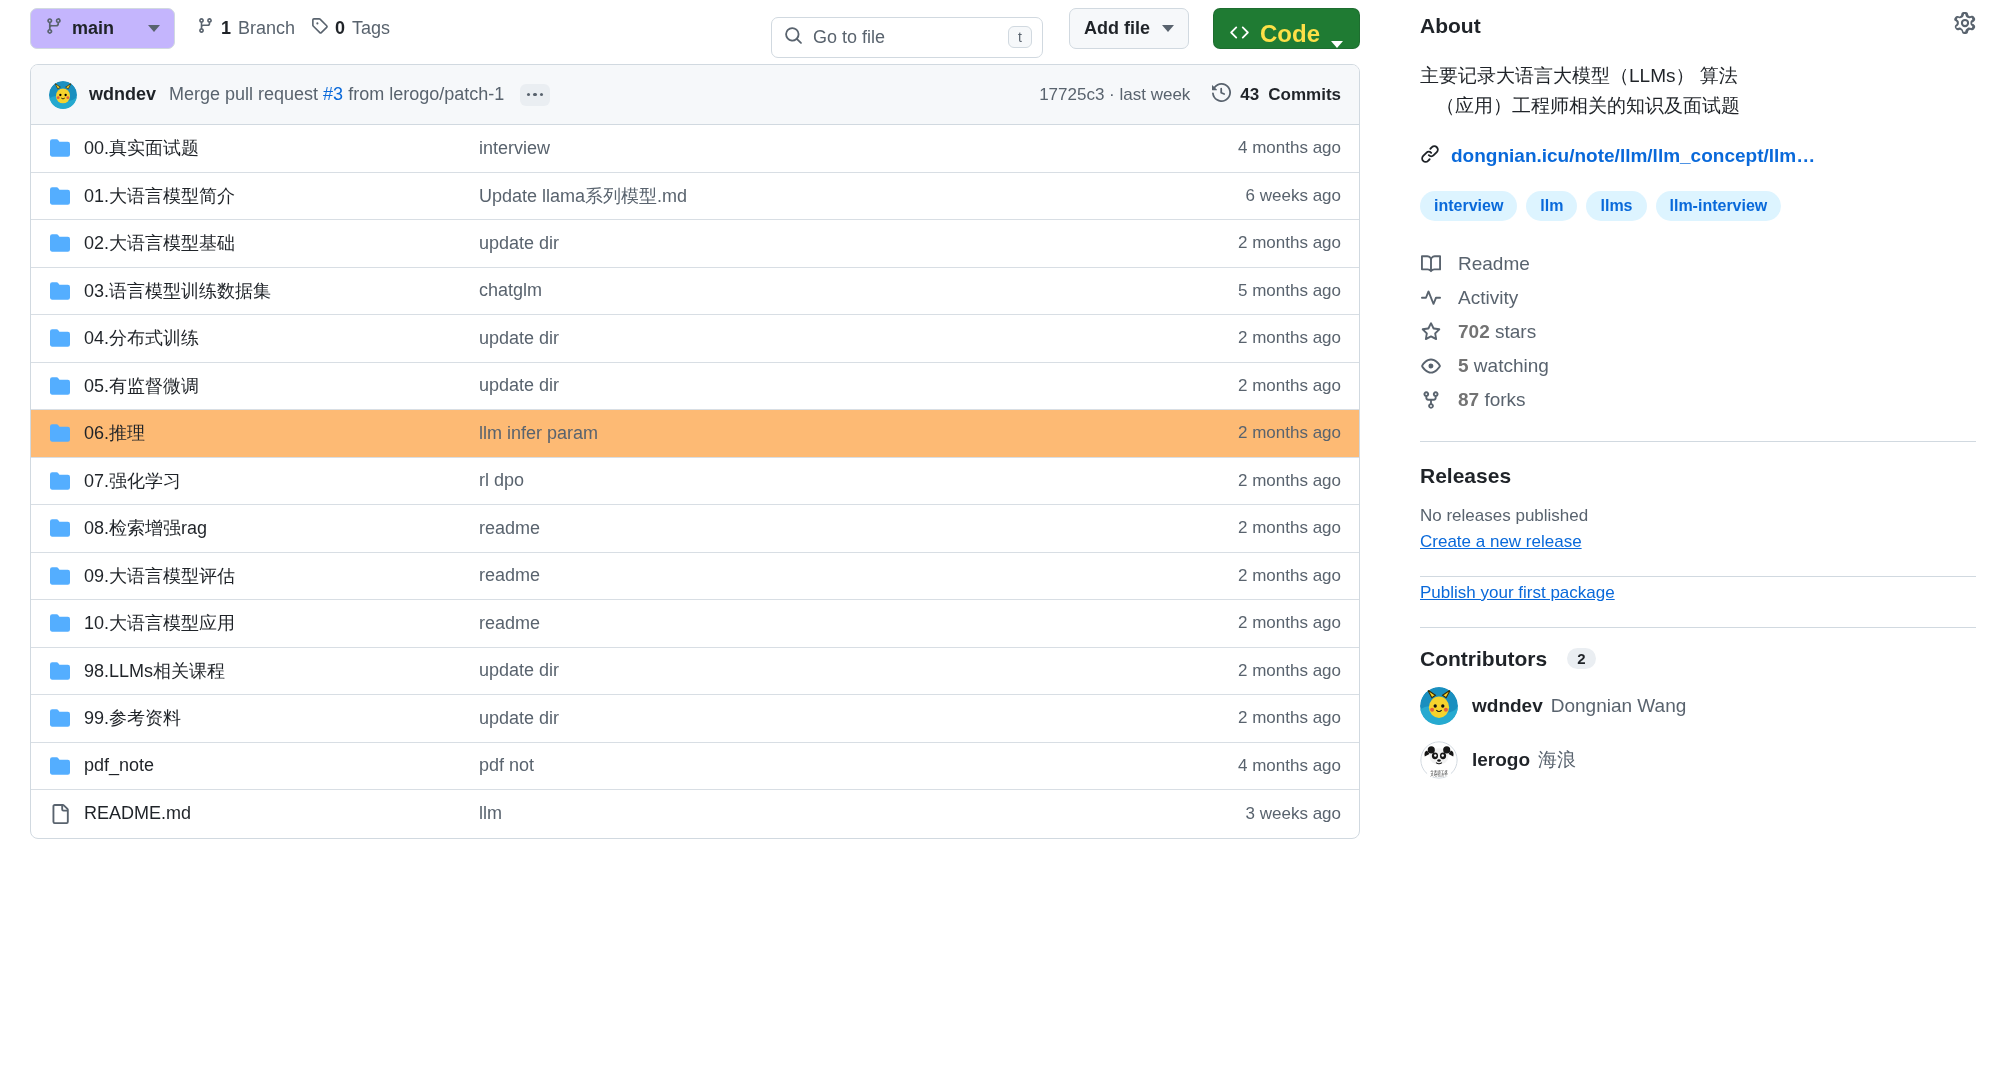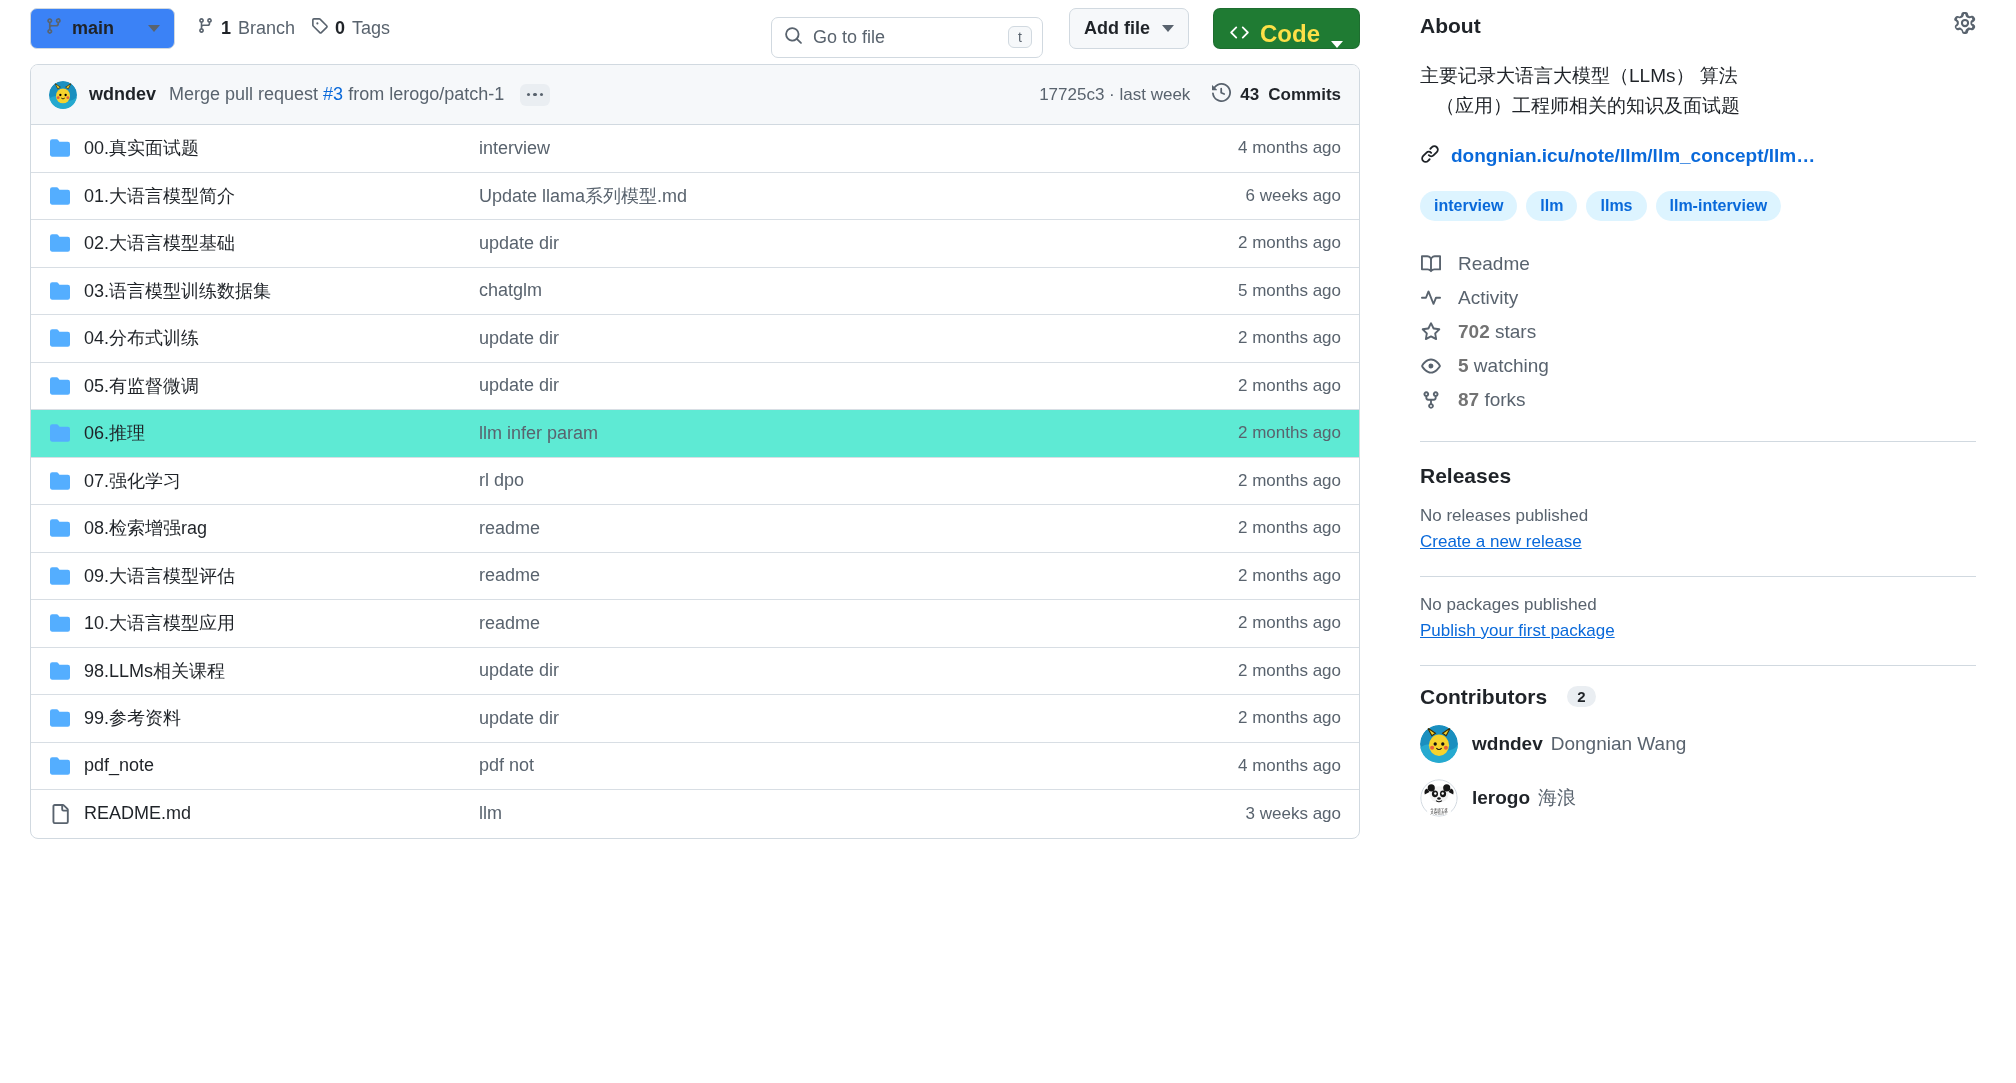--- a/index.html
+++ b/index.html
@@ -18,21 +18,21 @@
 
   
   .toolbar {
     height: 52px; display: flex; align-items: center; gap: 10px;
     padding-top: 4px;
   }
   .branch-btn {
     display: flex; align-items: center; gap: 9px;
     height: 41px; padding: 0 14px;
     border: 1px solid #d1d9e0; border-radius: 7px;
-    background: #3b82f6; cursor: pointer;
+    background: #c4b5fd; cursor: pointer;
     min-width: 145px;
   }
   .branch-btn .lbl { font-size: 18px; font-weight: 700; color: #1f2328; }
   .caret {
     width: 0; height: 0; margin-left: auto;
     border-left: 6px solid transparent; border-right: 6px solid transparent;
     border-top: 7px solid #59636e;
   }
   .caret.white { border-top-color: #ffffff; }
   .meta-link {
@@ -96,21 +96,21 @@
   .ch-right { margin-left: auto; display: flex; align-items: center; gap: 22px; }
   .ch-hash { font-size: 17px; color: #59636e; cursor: pointer; }
   .ch-commits { display: flex; align-items: center; gap: 9px; font-size: 17px; cursor: pointer; }
   .ch-commits b { font-weight: 700; color: #1f2328; }
 
   .frow {
     display: flex; align-items: center; height: 47.5px;
     border-bottom: 1px solid #d8dee4; padding: 0 18px;
   }
   .frow:last-child { border-bottom: none; }
-  .frow.hl { background: #5eead4; }
+  .frow.hl { background: #fdba74; }
   .ficon { width: 22px; flex: 0 0 22px; display:flex; align-items:center; justify-content:center; margin-right: 13px;}
   .fname { width: 395px; flex: 0 0 395px; font-size: 18px; color: #1f2328; cursor: pointer; white-space: nowrap; overflow: hidden; }
   .fmsg { flex: 1; font-size: 18px; color: #59636e; cursor: pointer; white-space: nowrap; overflow: hidden; }
   .ftime { font-size: 17px; color: #59636e; text-align: right; white-space: nowrap; }
 
   
   .side {
     width: 626px; flex: 0 0 626px;
     padding: 12px 40px 0 30px;
     border-left: none;
@@ -493,21 +493,20 @@
           <span><b>87</b> forks</span>
         </div>
       </div>
 
     <div class="sep"></div>
     <div class="sec-h">Releases</div>
     <div class="sec-p">No releases published</div>
     <a class="sec-a">Create a new release</a>
 
     <div class="sep"></div>
-    <div class="sec-p">No packages published</div>
     <a class="sec-a">Publish your first package</a>
 
     <div class="sep"></div>
     <div class="contrib-h">
       <span class="ttl">Contributors</span>
       <span class="badge">2</span>
     </div>
     <div id="contribs">
         <div class="contrib">
           <span class="av"><svg width="38" height="38" viewBox="0 0 32 32">

